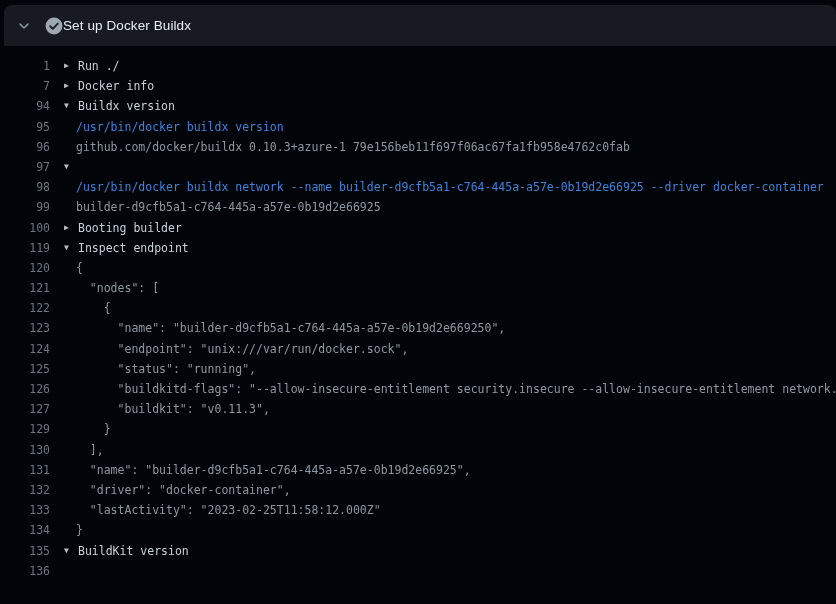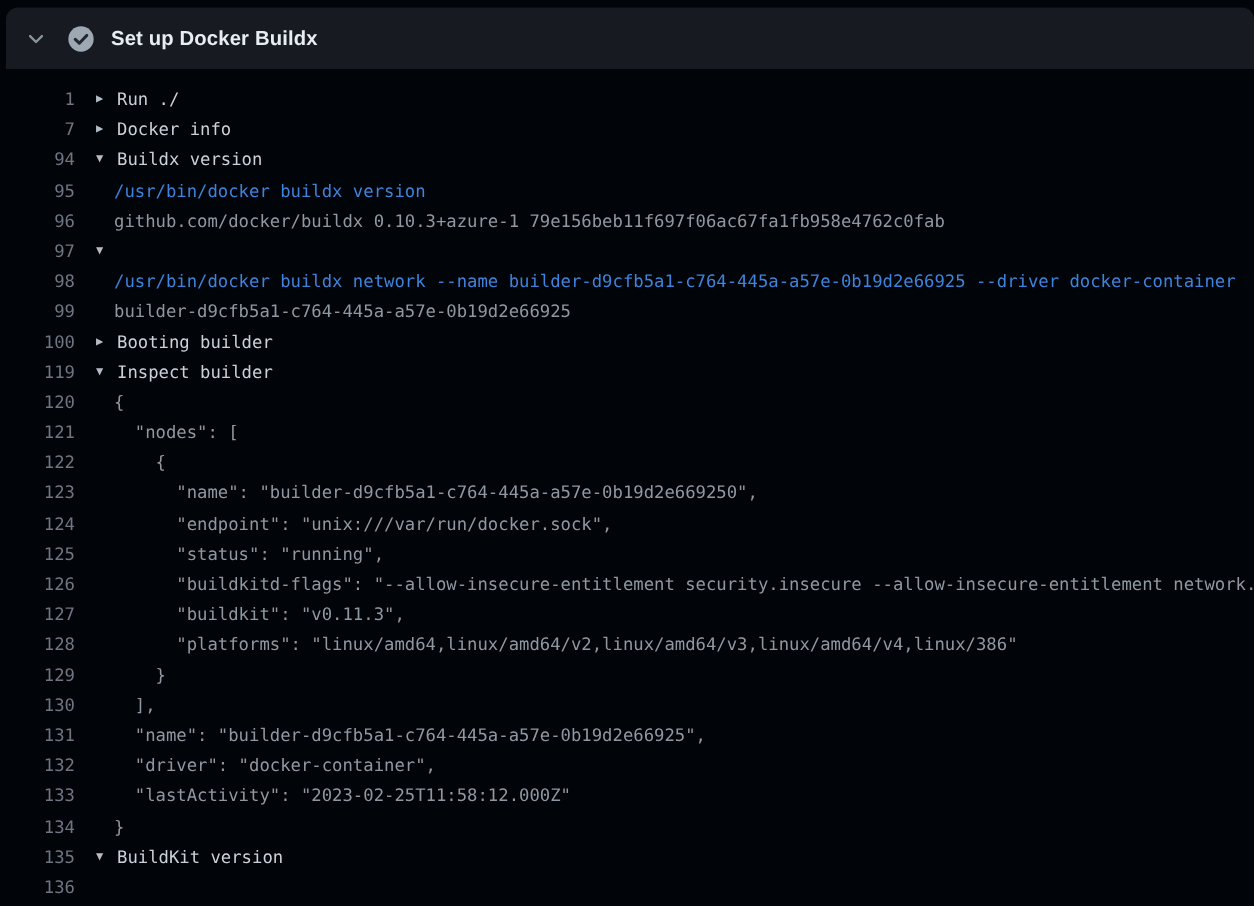--- a/index.html
+++ b/index.html
@@ -13,23 +13,22 @@
     position:absolute; top:5px; left:4px; right:0; height:41px;
     background:#171b21;
     border-radius:8px 8px 0 0;
     display:flex; align-items:center;
     padding-left:12px;
     cursor:pointer;
   }
   .chev{ width:16px; height:16px; display:flex; align-items:center; justify-content:center; }
   .status{ width:18px; height:18px; margin-left:13px; display:flex; align-items:center; justify-content:center; }
   .step-title{
-    margin-left:11px;
     font-family:"Liberation Sans","DejaVu Sans",sans-serif;
-    font-size:13.5px; font-weight:700; color:#e6edf3;
+    font-size:13.5px; font-weight:400; color:#e6edf3;
     letter-spacing:.1px;
   }
   .log{
     position:absolute; top:46px; left:0; right:0; bottom:0;
     padding-top:10px;
     font-size:11.5px;
   }
   .row{ position:relative; height:20.2px; line-height:20.3px; overflow:hidden; }
   .row .num{
     position:absolute; left:0; top:0; width:50px;
@@ -104,21 +103,21 @@
     <span class="text">builder-d9cfb5a1-c764-445a-a57e-0b19d2e66925</span>
   </div>
     <div class="row group">
     <span class="num">100</span>
     <span class="arrow">▶</span>
     <span class="text">Booting builder</span>
   </div>
     <div class="row group">
     <span class="num">119</span>
     <span class="arrow">▼</span>
-    <span class="text">Inspect builder</span>
+    <span class="text">Inspect endpoint</span>
   </div>
     <div class="row output">
     <span class="num">120</span>
 
     <span class="text">{</span>
   </div>
     <div class="row output">
     <span class="num">121</span>
 
     <span class="text">  "nodes": [</span>
@@ -145,25 +144,20 @@
   </div>
     <div class="row output">
     <span class="num">126</span>
 
     <span class="text">      "buildkitd-flags": "--allow-insecure-entitlement security.insecure --allow-insecure-entitlement network.host",</span>
   </div>
     <div class="row output">
     <span class="num">127</span>
 
     <span class="text">      "buildkit": "v0.11.3",</span>
-  </div>
-    <div class="row output">
-    <span class="num">128</span>
-
-    <span class="text">      "platforms": "linux/amd64,linux/amd64/v2,linux/amd64/v3,linux/amd64/v4,linux/386"</span>
   </div>
     <div class="row output">
     <span class="num">129</span>
 
     <span class="text">    }</span>
   </div>
     <div class="row output">
     <span class="num">130</span>
 
     <span class="text">  ],</span>

